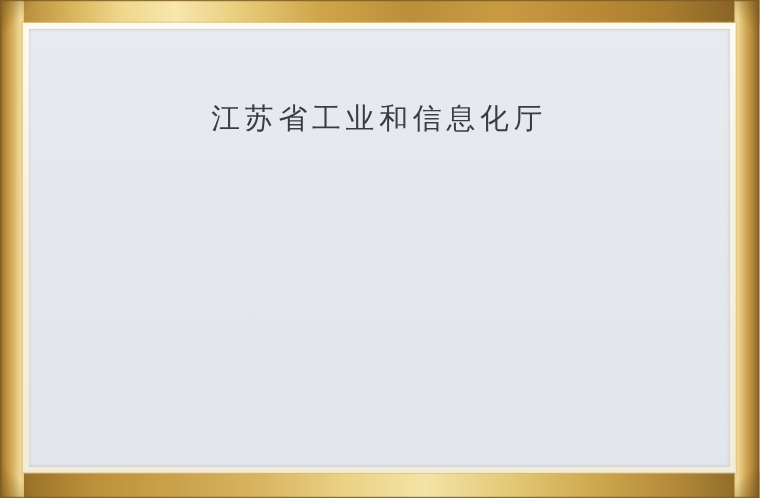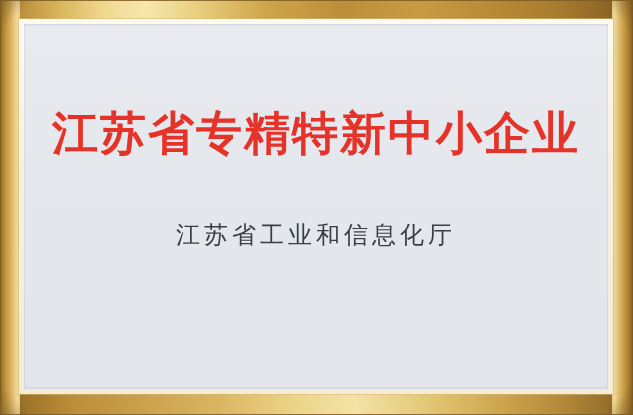--- a/index.html
+++ b/index.html
@@ -173,17 +173,16 @@
 
   <div class="miter miter-tl"></div>
   <div class="miter miter-tr"></div>
   <div class="miter miter-bl"></div>
   <div class="miter miter-br"></div>
 
   <div class="frame-outline"></div>
   <div class="inner-highlight"></div>
 
   <div class="panel">
-    <div class="title-line" style="color: rgb(230, 51, 41);">江苏省专精特新中小企业</div>
     <div class="subtitle-line" style="color: rgb(58, 62, 68);">江苏省工业和信息化厅</div>
   </div>
 
 </div>
 
 </body></html>

